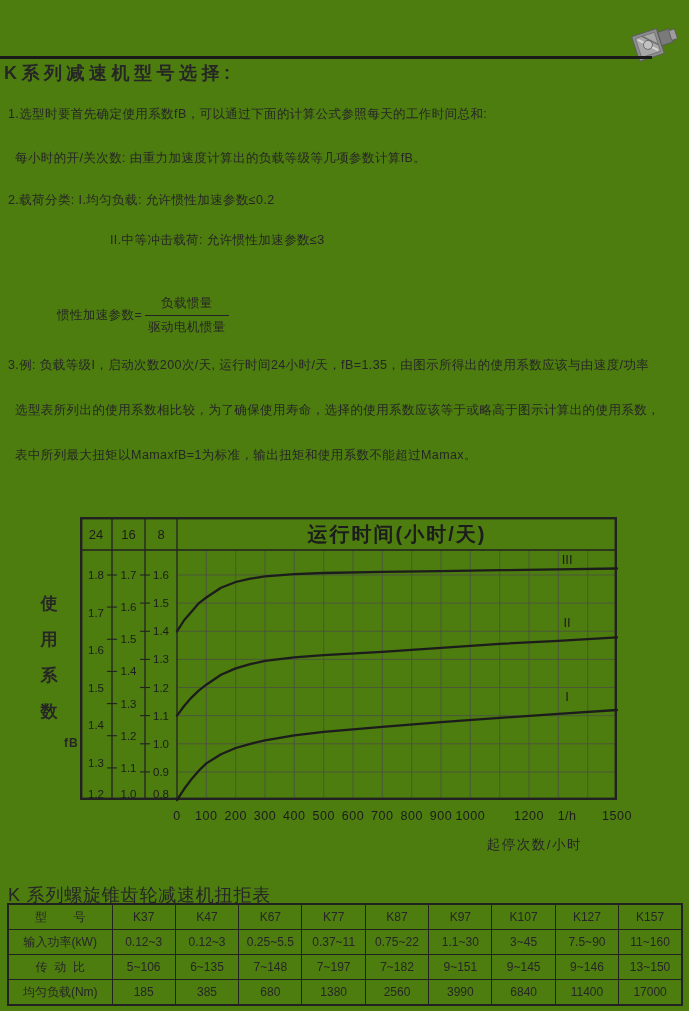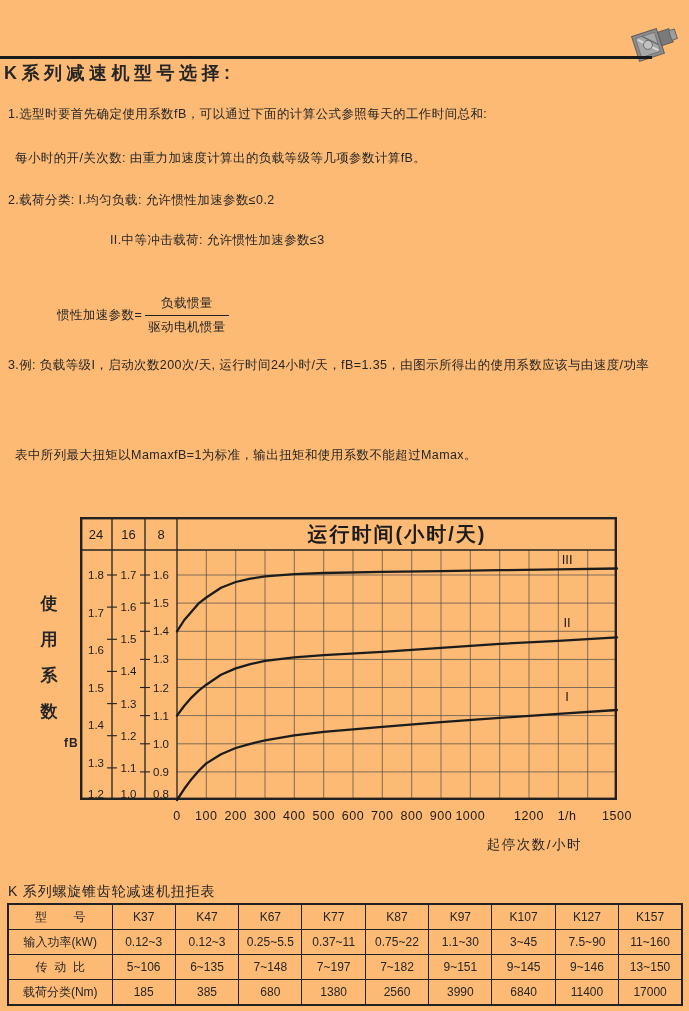--- a/index.html
+++ b/index.html
@@ -1,18 +1,18 @@
 <!DOCTYPE html>
 <html><head>
 <meta charset="utf-8">
 <style>
   html,body{margin:0;padding:0;background:#e8e8e8;}
   .page{
     position:relative;width:689px;height:1011px;margin:0 auto;
-    background:#fdba74;color:#262626;
+    background:#4d7c0f;color:#262626;
     font-family:"Liberation Sans","DejaVu Sans",sans-serif;
     overflow:hidden;
   }
   .page p{margin:0;position:absolute;font-size:12.5px;letter-spacing:0.4px;white-space:nowrap;}
   .rule{position:absolute;left:0;top:56px;width:652px;height:3px;background:#1a1a1a;}
   .doc-title{position:absolute;left:4px;top:61px;font-size:18px;font-weight:bold;letter-spacing:4.5px;white-space:nowrap;}
   .photo{position:absolute;right:6px;top:14px;width:58px;height:58px;}
   .formula{position:absolute;left:57px;top:295px;display:flex;align-items:center;font-size:12.5px;letter-spacing:0.4px;}
   .frac{display:inline-block;text-align:center;margin-left:3px;}
   .frac .num{display:block;padding:0 16px 3px;border-bottom:1.6px solid #222;}
@@ -25,21 +25,21 @@
   #chart-svg .b{stroke:#222;stroke-width:1.3;}
   #chart-svg .br{fill:none;stroke:#222;stroke-width:2.4;}
   #chart-svg .tk{stroke:#222;stroke-width:1.1;}
   #chart-svg .curve{fill:none;stroke:#1c1c1c;stroke-width:2.3;stroke-linejoin:round;stroke-linecap:round;}
   #chart-svg text{fill:#1c1c1c;}
   #chart-svg .t12{font-size:11.5px;text-anchor:middle;}
   #chart-svg .t13{font-size:13px;text-anchor:middle;}
   #chart-svg .t12x{font-size:12.5px;text-anchor:middle;letter-spacing:.5px;}
   #chart-svg .ctitle{font-size:20px;font-weight:bold;text-anchor:middle;letter-spacing:2px;}
   .xcaption{position:absolute;left:452px;top:836px;width:130px;text-align:right;font-size:13.5px;letter-spacing:1.5px;}
-  .tbl-title{position:absolute;left:8px;top:883px;font-size:14px;letter-spacing:0.8px;}
+  .tbl-title{position:absolute;left:8px;top:883px;font-size:18px;letter-spacing:0.8px;}
   .torque{position:absolute;left:7px;top:903px;border-collapse:collapse;table-layout:fixed;width:676px;
           border:2px solid #222;}
   .torque td{border:1px solid #222;height:24px;text-align:center;font-size:12px;white-space:pre;padding:0;}
 </style>
 </head>
 <body>
 
 <div class="page">
 
   <div class="photo">
@@ -67,20 +67,21 @@
 
   <div class="formula">
     <span>惯性加速参数=</span>
     <span class="frac">
       <span class="num">负载惯量</span>
       <span class="den">驱动电机惯量</span>
     </span>
   </div>
 
   <p style="left:8px;top:357px">3.例: 负载等级I，启动次数200次/天, 运行时间24小时/天，fB=1.35，由图示所得出的使用系数应该与由速度/功率</p>
+  <p style="left:15px;top:402px">选型表所列出的使用系数相比较，为了确保使用寿命，选择的使用系数应该等于或略高于图示计算出的使用系数，</p>
   <p style="left:15px;top:447px">表中所列最大扭矩以MamaxfB=1为标准，输出扭矩和使用系数不能超过Mamax。</p>
 
   <div class="ylab">
     <span>使</span>
     <span>用</span>
     <span>系</span>
     <span>数</span>
     <span class="fb">fB</span>
   </div>
 
@@ -216,21 +217,21 @@
           <td>6~135</td>
           <td>7~148</td>
           <td>7~197</td>
           <td>7~182</td>
           <td>9~151</td>
           <td>9~145</td>
           <td>9~146</td>
           <td>13~150</td>
         </tr>
         <tr>
-          <td>载荷分类(Nm)</td>
+          <td>均匀负载(Nm)</td>
           <td>185</td>
           <td>385</td>
           <td>680</td>
           <td>1380</td>
           <td>2560</td>
           <td>3990</td>
           <td>6840</td>
           <td>11400</td>
           <td>17000</td>
         </tr>

